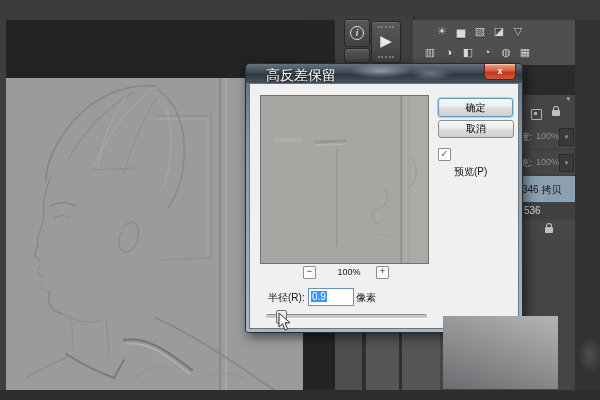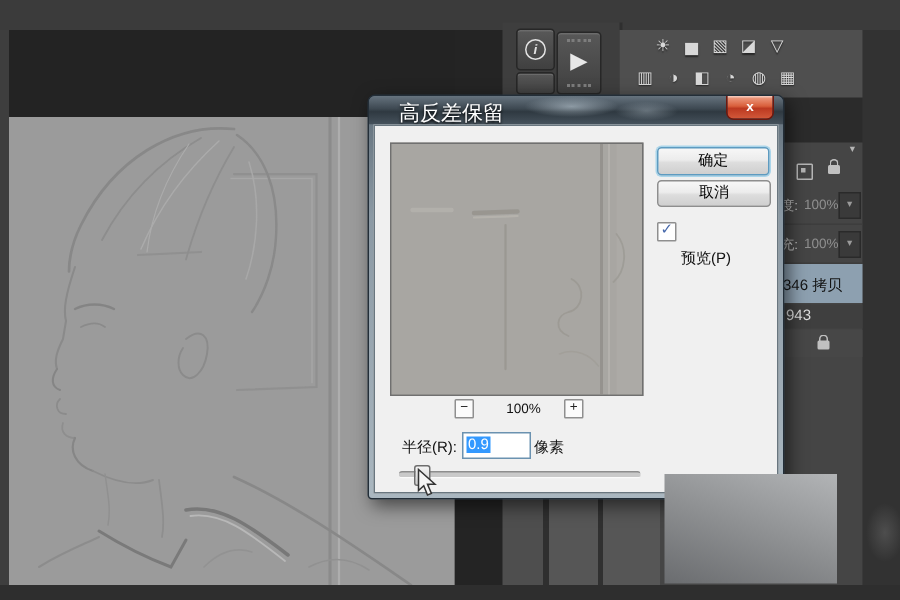--- a/index.html
+++ b/index.html
@@ -215,21 +215,21 @@
     </div>
     <div class="lp-row lp-fill">
       <span class="lp-label">填充:</span>
       <span class="lp-val">100%</span>
       <span class="lp-dd">▾</span>
     </div>
     <div class="lp-layer lp-l1">
       <span class="lname">346 拷贝</span>
     </div>
     <div class="lp-layer lp-l2">
-      <span class="lname">943</span>
+      <span class="lname">536</span>
     </div>
     <div class="lp-layer lp-l3">
       <span class="lock"></span>
     </div>
   </div>
 
   <div class="abs dialog">
     <div class="dlg-title">
       <span class="dlg-title-text">高反差保留</span>
       <span class="dlg-close">x</span>

